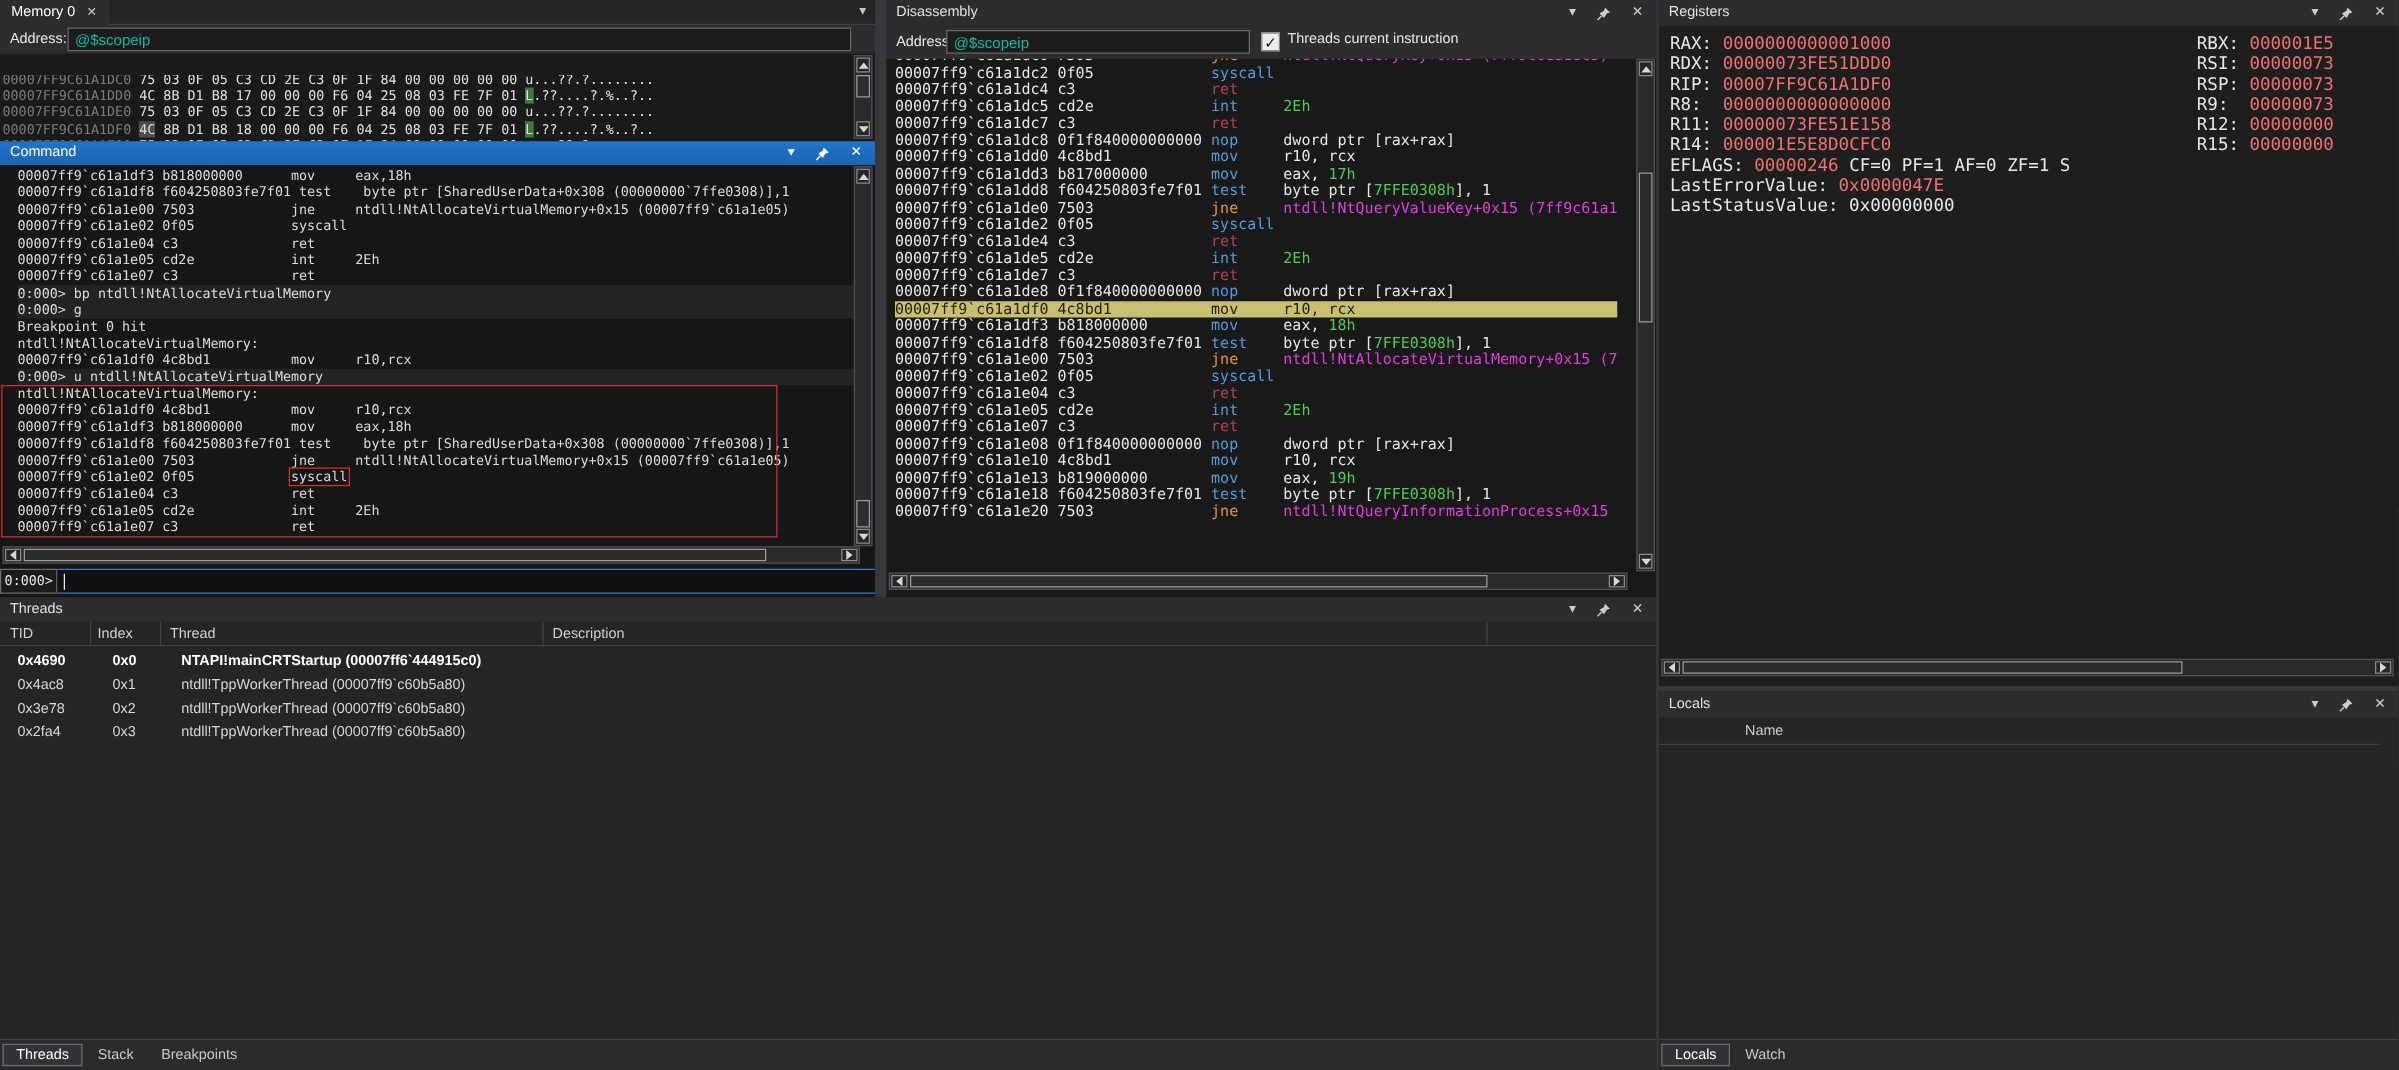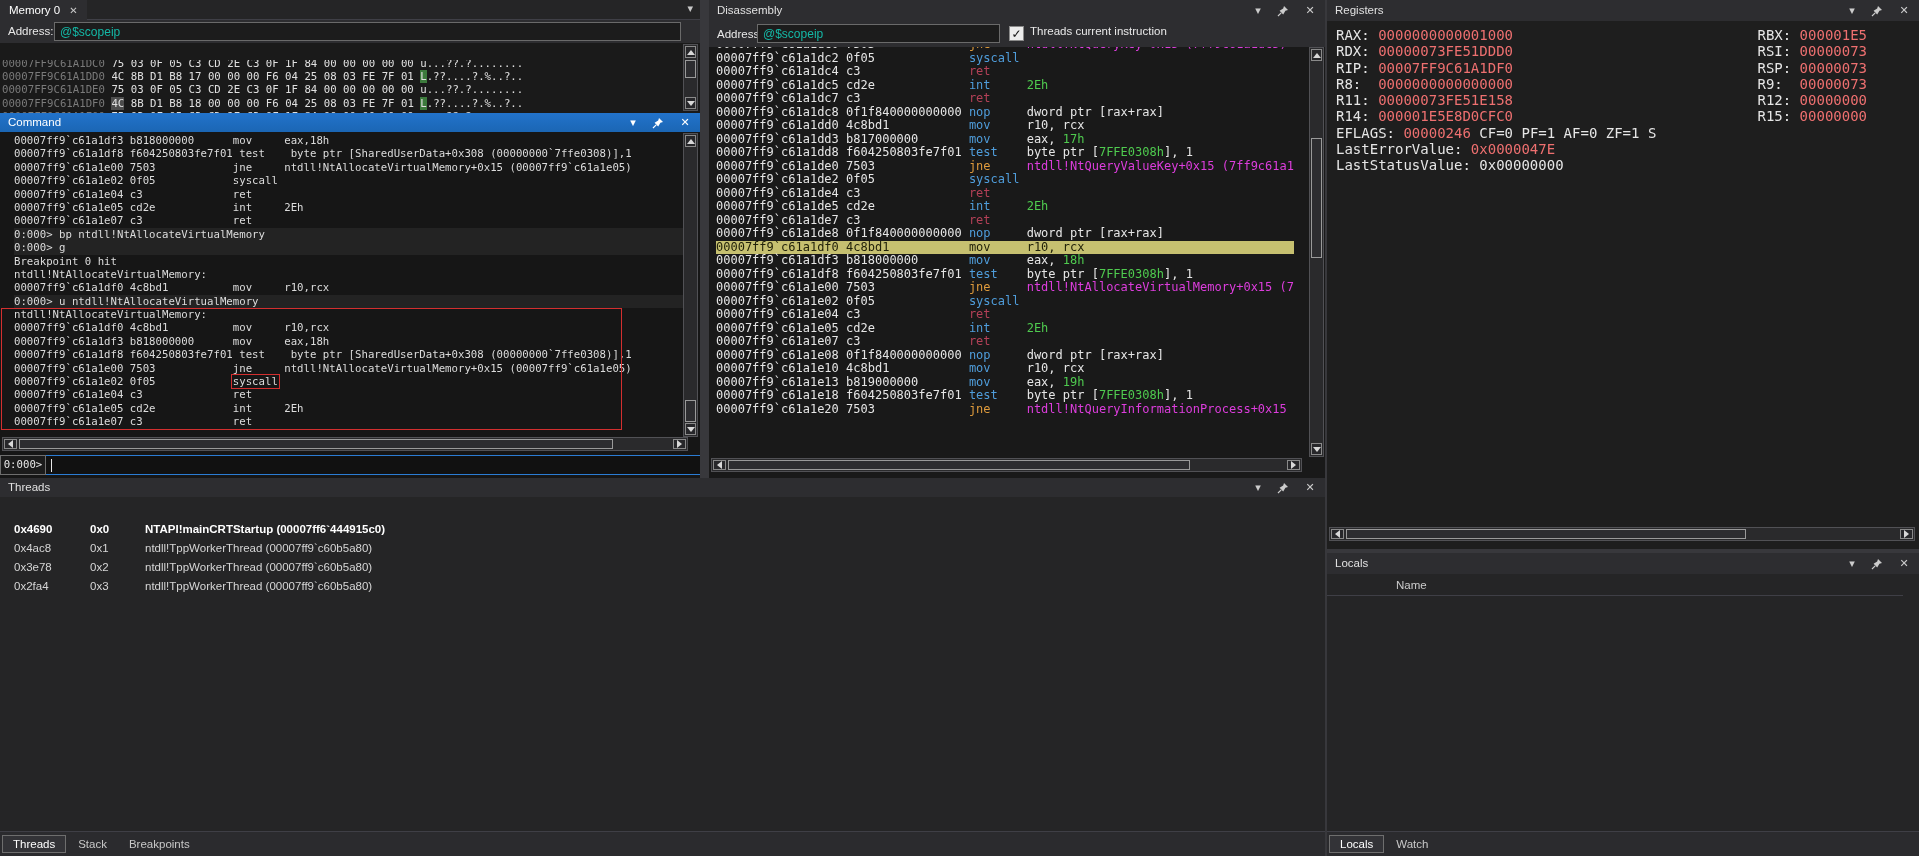--- a/index.html
+++ b/index.html
@@ -226,20 +226,30 @@
       <span class="t-icons">
         <span class="t-ic">▾</span>
         <span class="t-ic">
           <svg class="pin" width="12" height="12" viewBox="0 0 12 12">
               <path d="M7 1 L11 5 L8.4 5.8 L6.2 9.4 L2.6 5.8 L6.2 3.6 Z" fill="#ccc"></path>
               <line x1="4.2" y1="7.8" x2="1" y2="11" stroke="#ccc" stroke-width="1.2"></line>
             </svg>
         </span>
         <span class="t-ic">✕</span>
       </span>
+    </div>
+    <div id="thr-header">
+      <span class="h-tid">TID</span>
+      <span class="h-idx">Index</span>
+      <span class="h-thr">Thread</span>
+      <span class="h-desc">Description</span>
+      <i class="col-div" style="left:72px"></i>
+        <i class="col-div" style="left:128px"></i>
+      <i class="col-div" style="left:434px"></i>
+        <i class="col-div" style="left:1189px"></i>
     </div>
     <div id="thr-rows">
         <div class="trow bold">
           <span class="c-tid">0x4690</span>
           <span class="c-idx">0x0</span>
           <span class="c-thr">NTAPI!mainCRTStartup (00007ff6`444915c0)</span>
           <span class="c-desc"></span>
         </div>
         <div class="trow">
           <span class="c-tid">0x4ac8</span>

